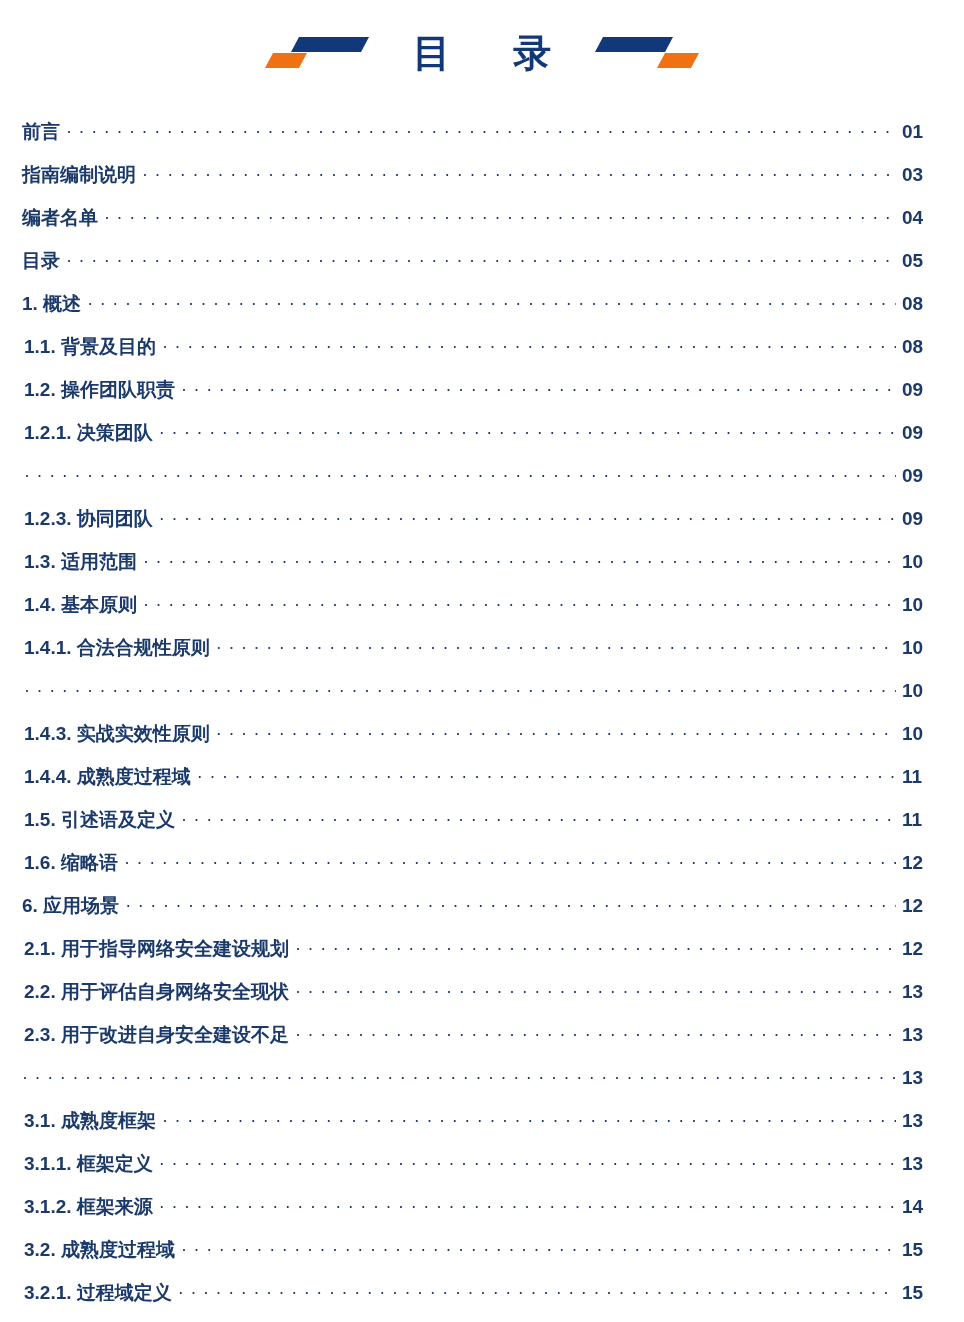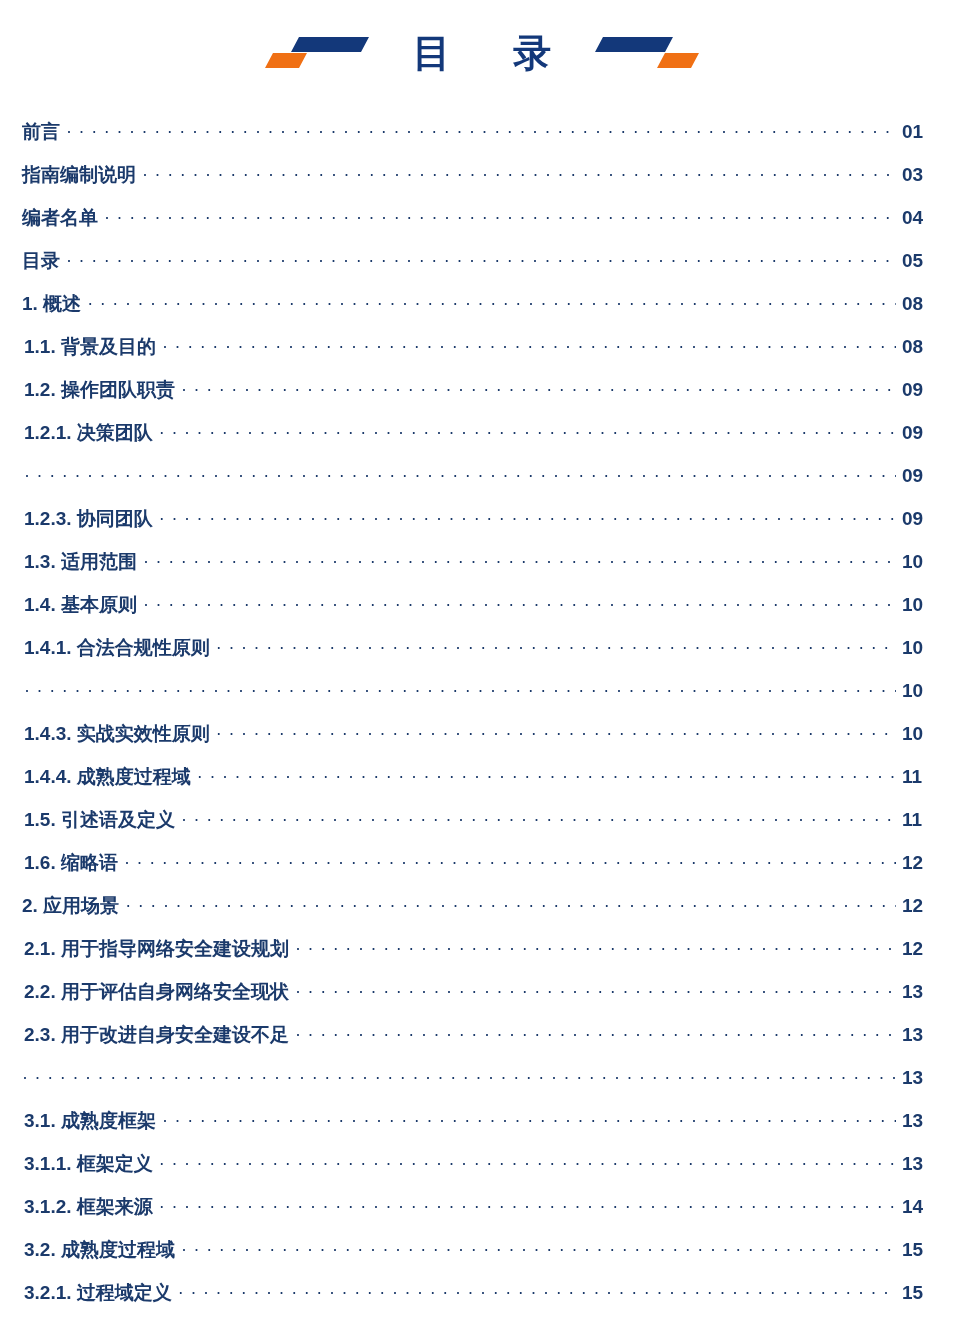--- a/index.html
+++ b/index.html
@@ -213,21 +213,21 @@
         <span class="toc-label">1.5. 引述语及定义</span>
         <span class="toc-dots">·····································································································</span>
         <span class="toc-page">11</span>
       </div>
       <div class="toc-row indent-1">
         <span class="toc-label">1.6. 缩略语</span>
         <span class="toc-dots">·····································································································</span>
         <span class="toc-page">12</span>
       </div>
       <div class="toc-row indent-0">
-        <span class="toc-label">2. 应用场景</span>
+        <span class="toc-label">6. 应用场景</span>
         <span class="toc-dots">·····································································································</span>
         <span class="toc-page">12</span>
       </div>
       <div class="toc-row indent-1">
         <span class="toc-label">2.1. 用于指导网络安全建设规划</span>
         <span class="toc-dots">·····································································································</span>
         <span class="toc-page">12</span>
       </div>
       <div class="toc-row indent-1">
         <span class="toc-label">2.2. 用于评估自身网络安全现状</span>

